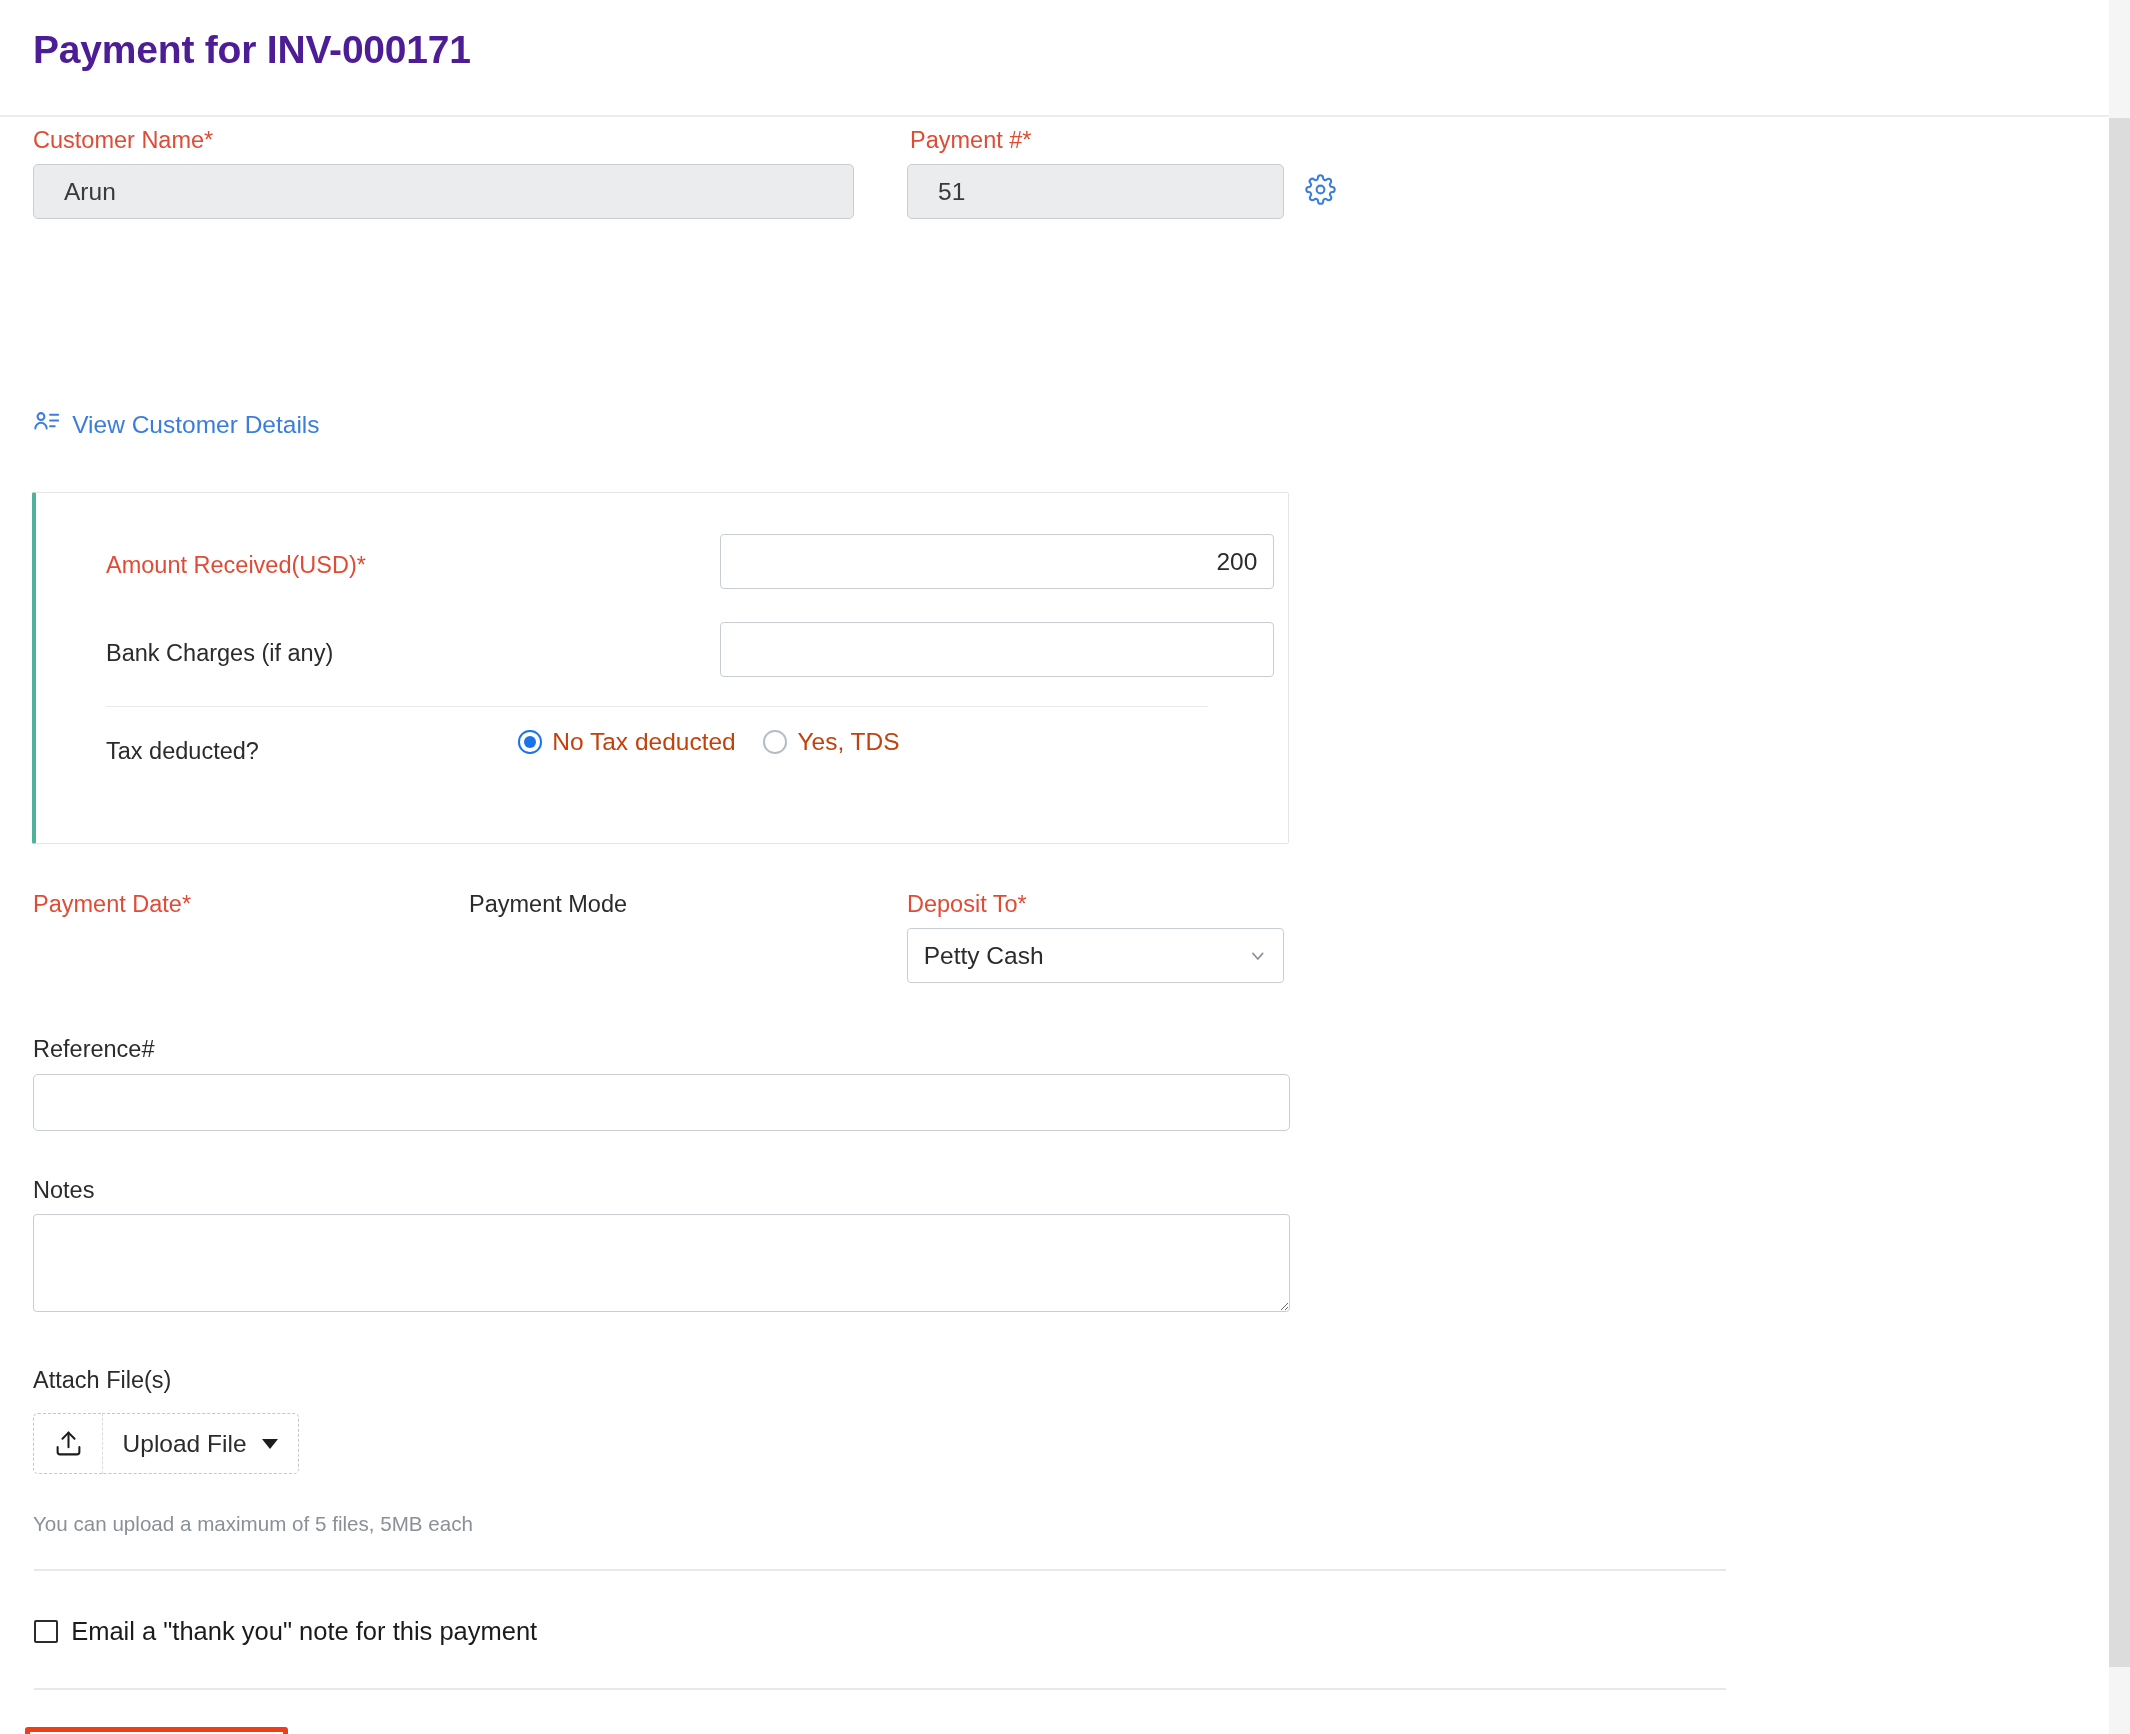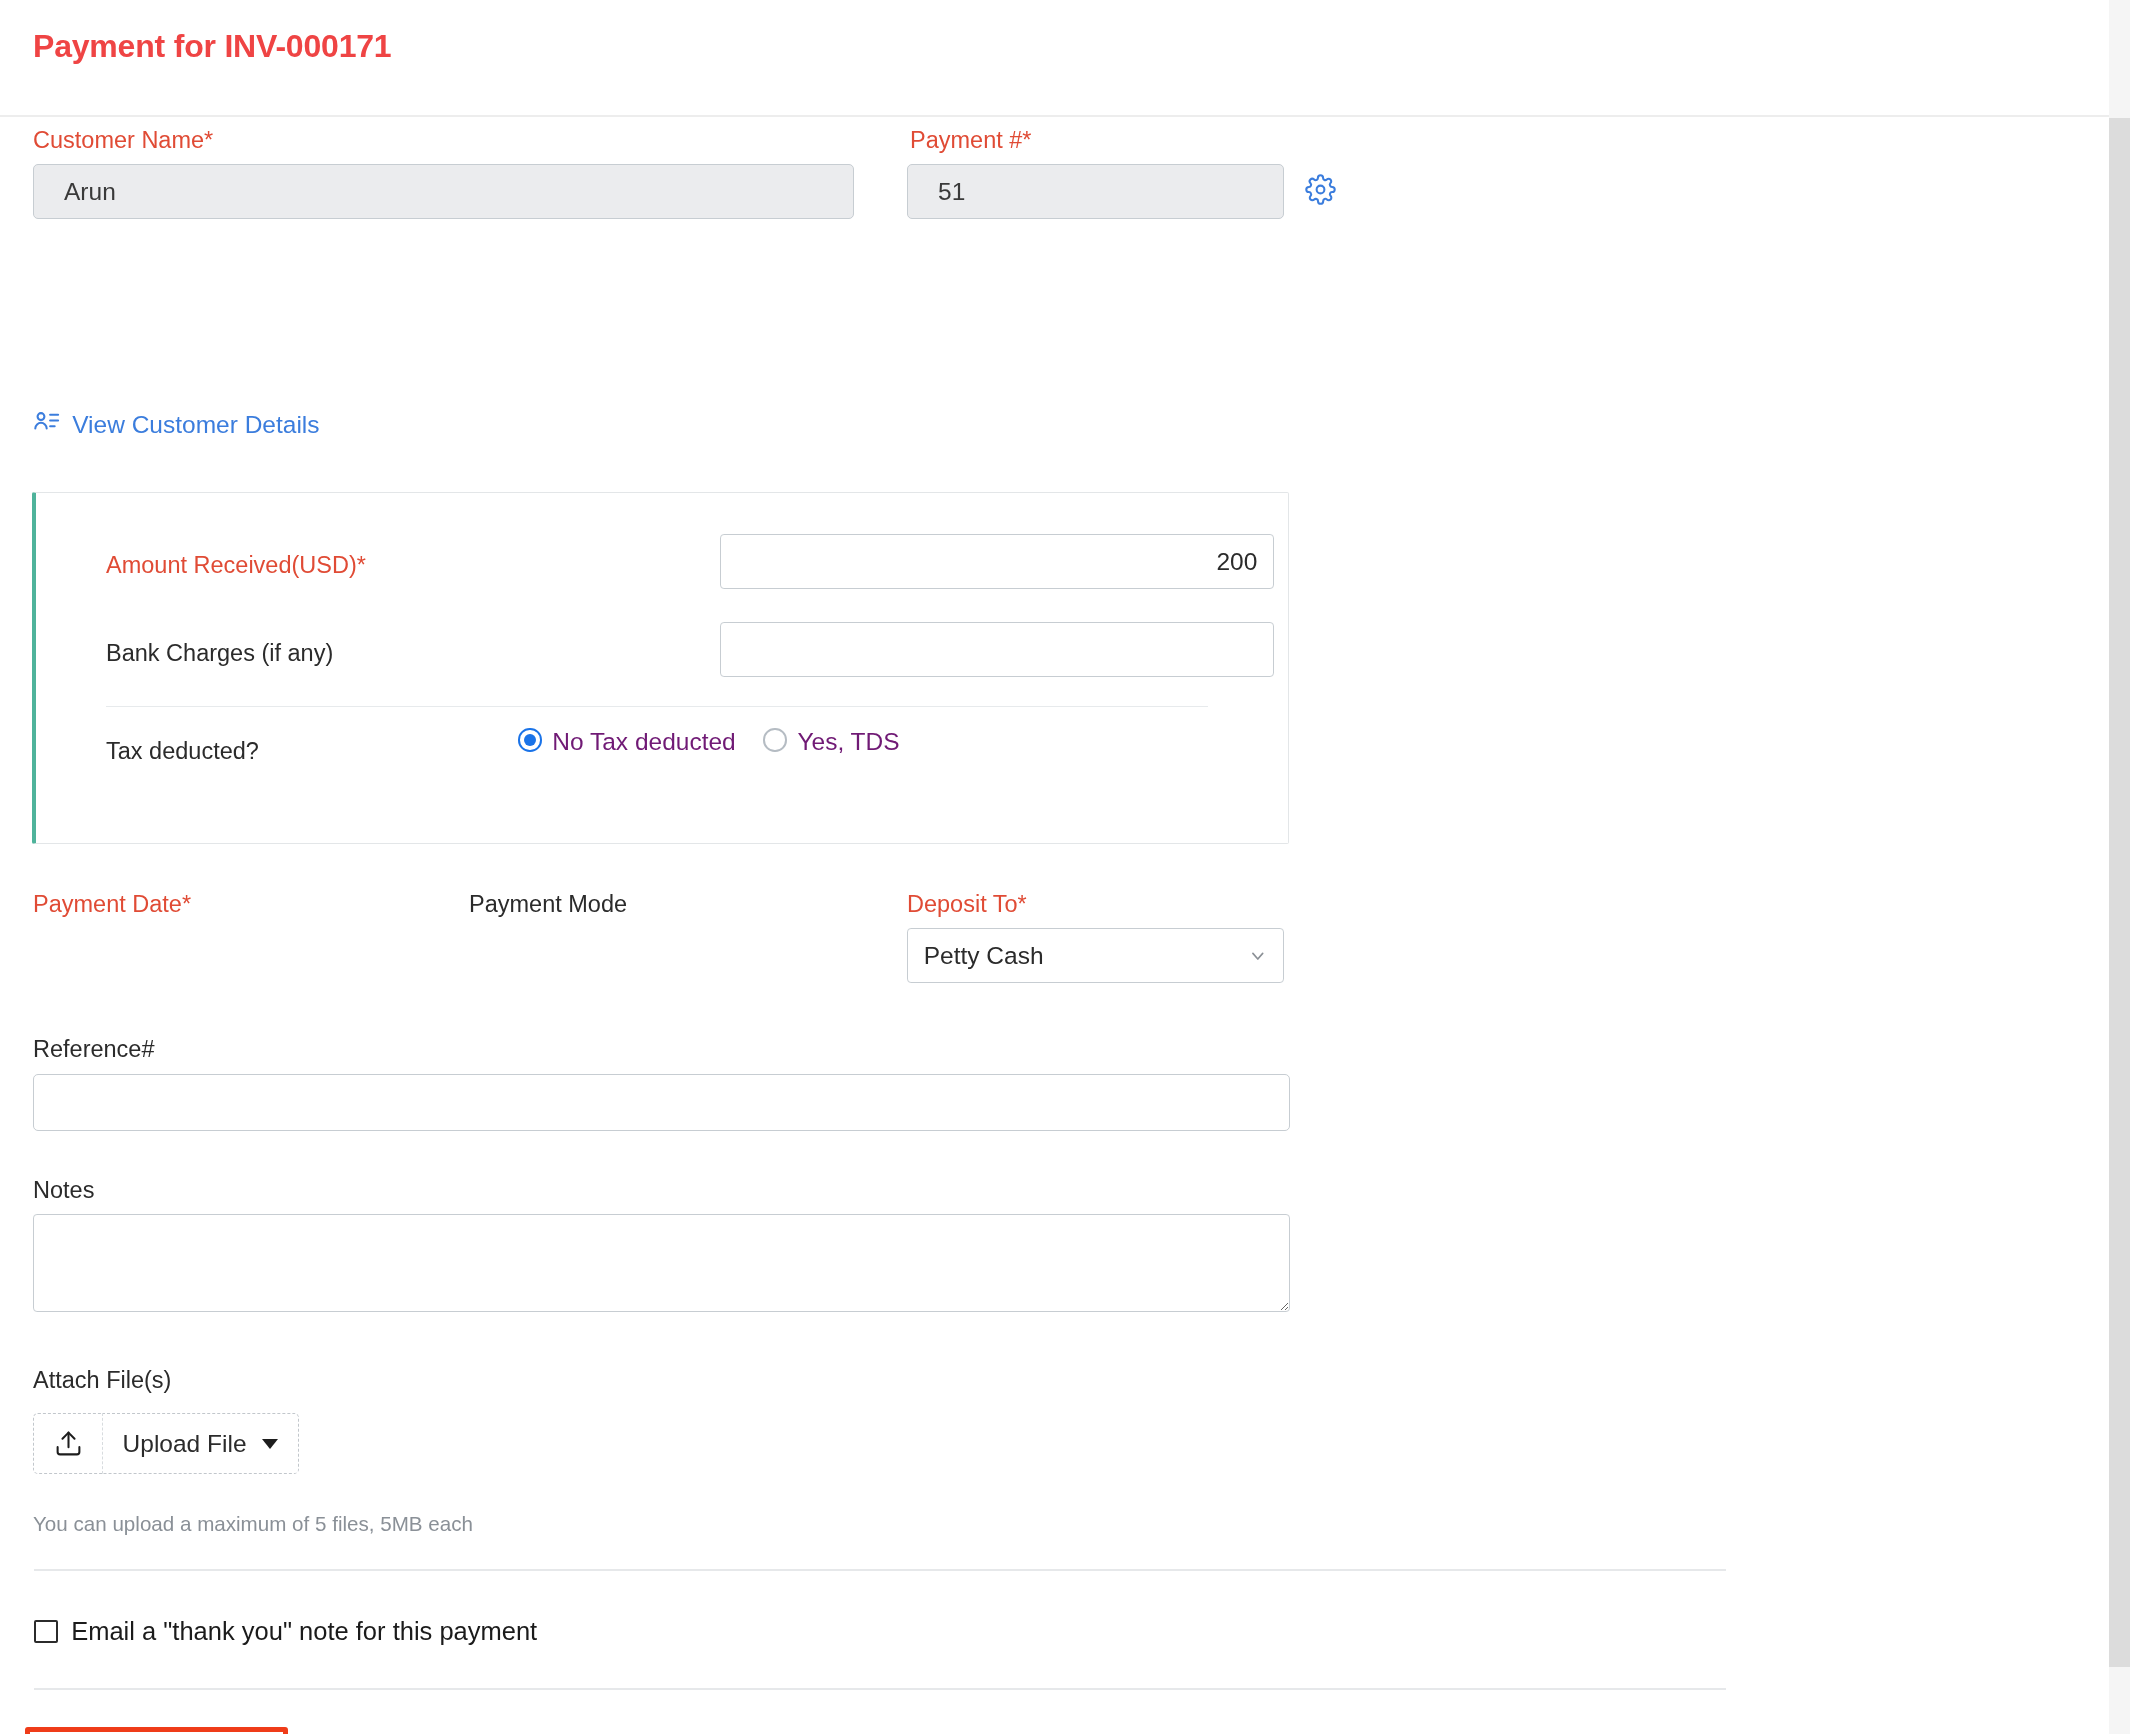--- a/index.html
+++ b/index.html
@@ -39,23 +39,23 @@
   .page-header {
     position: absolute;
     left: 0; top: 0;
     width: 2109px; height: 117px;
     background: #ffffff;
     border-bottom: 2px solid #ededed;
   }
   .page-title {
     position: absolute;
     left: 33px; top: 28px;
-    font-size: 32px;
+    font-size: 39px;
     font-weight: bold;
-    color: #ef4444;
+    color: #4c1d95;
     letter-spacing: -0.2px;
     white-space: nowrap;
   }
 
   
   .form-body {
     position: absolute;
     left: 0; top: 119px;
     width: 2109px;
   }
@@ -164,24 +164,24 @@
     width: 1102px; height: 1px;
     background: #e7eaec;
   }
 
   .radio-group {
     position: absolute;
     left: 482px; top: 235px;
     display: flex; align-items: center; gap: 27.4px;
   }
   .radio-opt {
-    display: flex; align-items: flex-start; gap: 10.8px;
+    display: flex; align-items: center; gap: 10.8px;
     cursor: pointer;
     font-size: 24.5px;
-    color: #701a75;
+    color: #c2410c;
     white-space: nowrap;
   }
   .radio-dot {
     width: 23.5px; height: 23.5px;
     border-radius: 50%;
     border: 2px solid #b5bcc3;
     background: #fff;
     display: inline-block;
     position: relative;
     flex: 0 0 auto;

